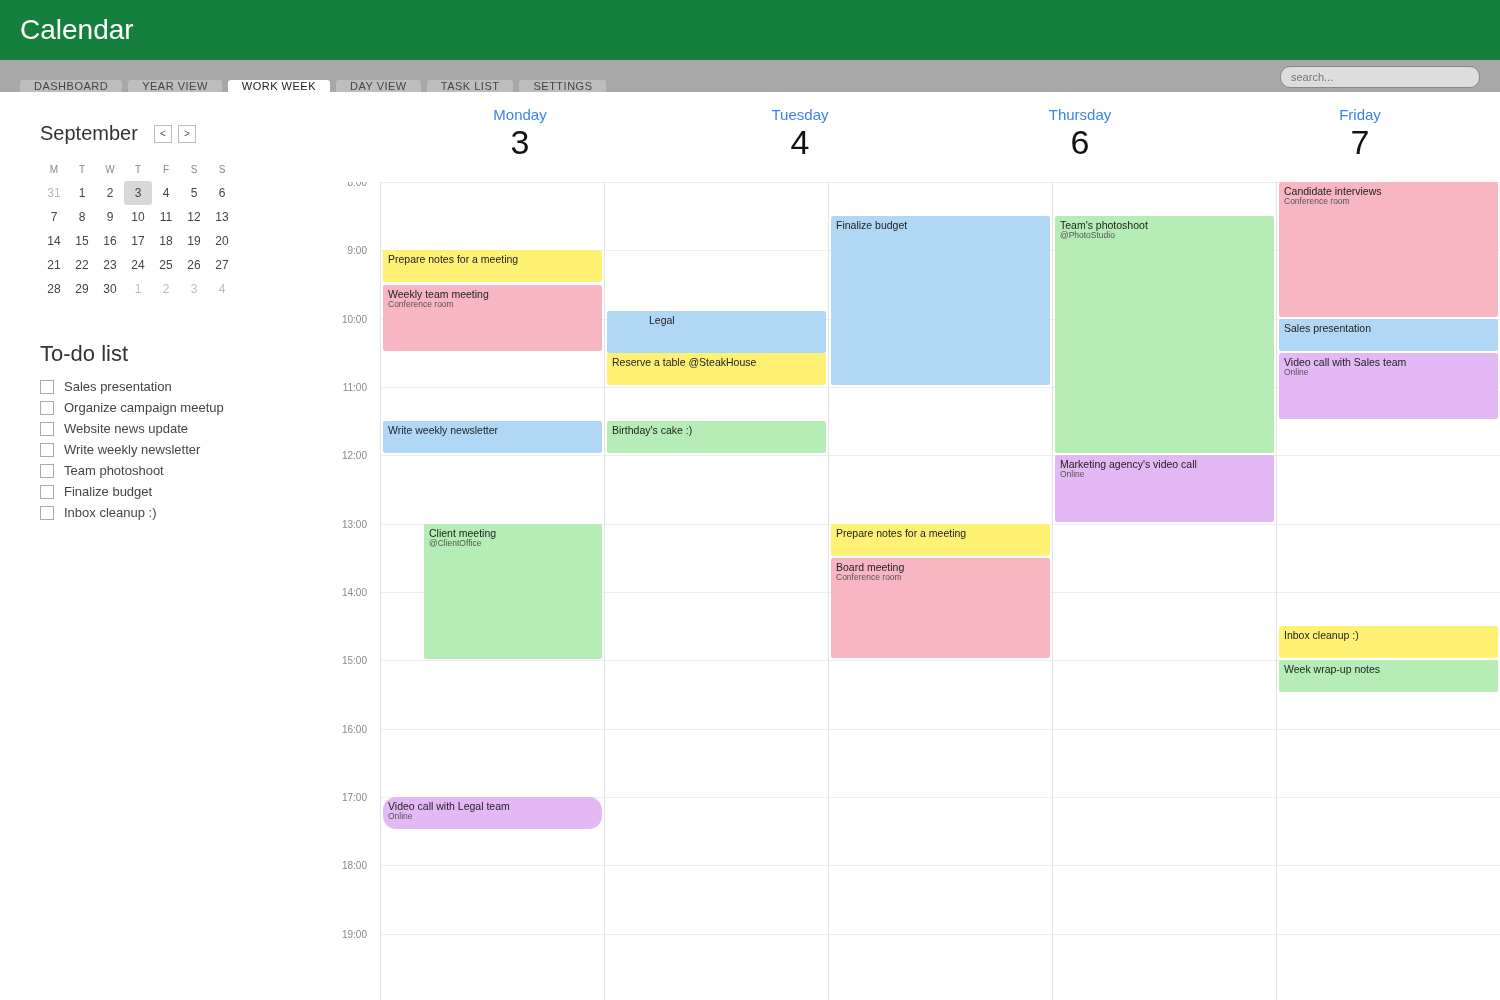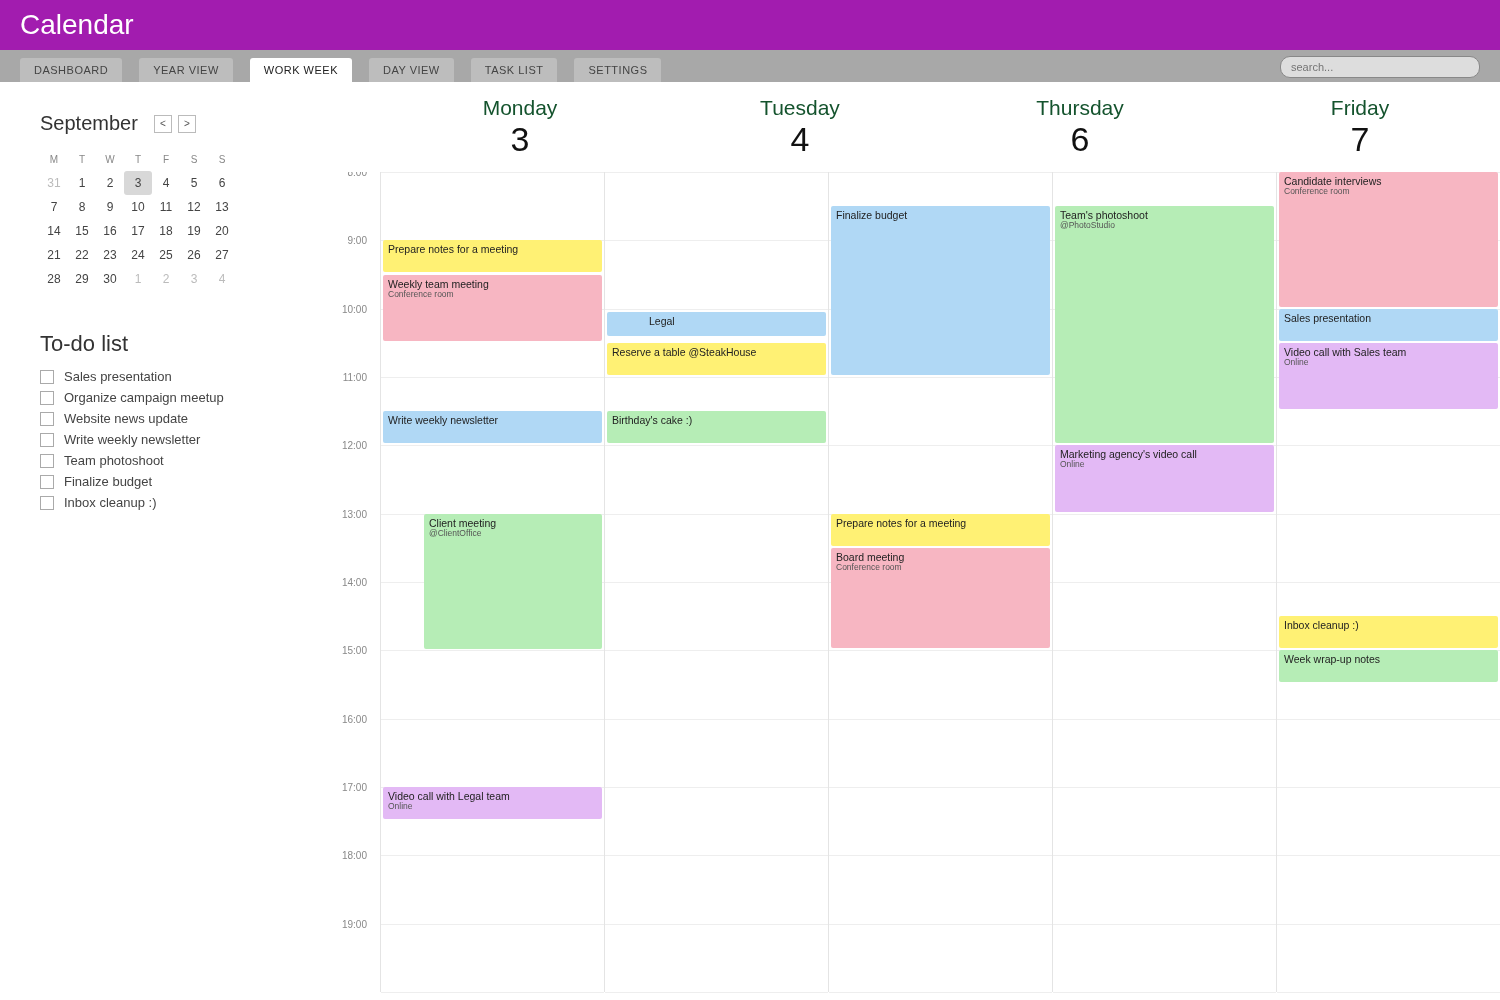--- a/index.html
+++ b/index.html
@@ -1,21 +1,21 @@
 <!DOCTYPE html>
 <html><head>
 <meta charset="utf-8">
 <style>
   * { box-sizing: border-box; margin: 0; padding: 0; }
   body { font-family: "Segoe UI", Arial, sans-serif; background: #f0f0f0; }
   .app { width: 1500px; height: 1000px; background: #fff; display: flex; flex-direction: column; }
-  .titlebar { height: 50px; background: #a21caf; display: flex; align-items: center; padding: 0 20px; }
+  .titlebar { height: 60px; background: #15803d; display: flex; align-items: center; padding: 0 20px; }
   .titlebar h1 { color: #fff; font-weight: 300; font-size: 28px; }
   .tabbar { height: 32px; background: #a8a8a8; display: flex; align-items: flex-end; padding-left: 20px; }
-  .tabbar .tab { padding: 6px 14px; font-size: 11px; color: #444; letter-spacing: 0.5px; cursor: pointer; background: #bdbdbd; border-top-left-radius: 3px; border-top-right-radius: 3px; margin-right: 17px; }
+  .tabbar .tab { padding: 0 14px; font-size: 11px; color: #444; letter-spacing: 0.5px; cursor: pointer; background: #bdbdbd; border-top-left-radius: 3px; border-top-right-radius: 3px; margin-right: 6px; }
   .tabbar .tab.active { background: #fff; color: #222; }
   .tabbar .spacer { flex: 1; }
   .tabbar .search { margin-right: 20px; margin-bottom: 4px; }
   .tabbar .search input { width: 200px; height: 22px; border: 1px solid #888; border-radius: 10px; padding: 0 10px; font-size: 11px; background: #ddd; }
   .content { flex: 1; display: flex; overflow: hidden; }
   
   .sidebar { width: 320px; padding: 30px 30px 30px 40px; display: flex; flex-direction: column; }
   .month-header { display: flex; align-items: center; font-size: 20px; color: #333; margin-bottom: 12px; }
   .month-header .navbtn { width: 18px; height: 18px; border: 1px solid #bbb; margin-left: 6px; display: flex; align-items: center; justify-content: center; font-size: 10px; color: #555; cursor: pointer; }
   .mini-cal { font-size: 12px; color: #444; }
@@ -27,21 +27,21 @@
   .mini-cal td.sel { background: #d8d8d8; border-radius: 3px; }
   .todo { margin-top: 40px; }
   .todo h2 { font-size: 22px; font-weight: 300; color: #333; margin-bottom: 12px; }
   .todo-item { display: flex; align-items: center; font-size: 13px; color: #444; margin: 6px 0; }
   .todo-item .cb { width: 14px; height: 14px; border: 1px solid #aaa; margin-right: 10px; flex-shrink: 0; cursor: pointer; }
   
   .week { flex: 1; display: flex; flex-direction: column; }
   .week-header { display: flex; height: 90px; }
   .time-gutter-h { width: 60px; }
   .day-header { flex: 1; text-align: center; padding-top: 14px; }
-  .day-header .dow { font-size: 21px; color: #14532d; }
+  .day-header .dow { font-size: 15px; color: #3b82f6; }
   .day-header .dom { font-size: 34px; font-weight: 400; color: #111; }
   .week-body { flex: 1; display: flex; position: relative; overflow: hidden; }
   .time-gutter { width: 60px; position: relative; }
   .time-gutter .tlabel { position: absolute; right: 13px; font-size: 10px; color: #888; transform: translateY(-50%); }
   .day-col { flex: 1; position: relative; border-left: 1px solid #e4e4e4; }
   .day-col .slot { position: absolute; left: 0; right: 0; border-top: 1px solid #eee; }
   .event { position: absolute; left: 2px; right: 2px; border-radius: 2px; padding: 3px 5px; font-size: 10px; overflow: hidden; line-height: 1.15; cursor: pointer; }
   .event .title { font-size: 10.5px; color: #222; }
   .event .loc { font-size: 8.5px; color: #555; }
   .ev-pink   { background: #f7b6c2; }
@@ -238,40 +238,40 @@
                 <div class="title">Weekly team meeting</div>
                 <div class="loc">Conference room</div>
               </div>
               <div class="event ev-blue" style="top: 239.167px; height: 32.1667px;">
                 <div class="title">Write weekly newsletter</div>
               </div>
               <div class="event ev-green" style="top: 341.667px; height: 135px; margin-left: 41px;">
                 <div class="title">Client meeting</div>
                 <div class="loc">@ClientOffice</div>
               </div>
-              <div class="event ev-violet" style="top: 615px; height: 32.1667px;">
+              <div class="event ev-violet" style="top: 615px; height: 32.1667px; border-radius: 13px;">
                 <div class="title">Video call with Legal team</div>
                 <div class="loc">Online</div>
               </div>
             </div>
             <div class="day-col">
               <div class="slot" style="top: 0px;"></div>
               <div class="slot" style="top: 68.3333px;"></div>
               <div class="slot" style="top: 136.667px;"></div>
               <div class="slot" style="top: 205px;"></div>
               <div class="slot" style="top: 273.333px;"></div>
               <div class="slot" style="top: 341.667px;"></div>
               <div class="slot" style="top: 410px;"></div>
               <div class="slot" style="top: 478.333px;"></div>
               <div class="slot" style="top: 546.667px;"></div>
               <div class="slot" style="top: 615px;"></div>
               <div class="slot" style="top: 683.333px;"></div>
               <div class="slot" style="top: 751.667px;"></div>
               <div class="slot" style="top: 820px;"></div>
-              <div class="event ev-blue" style="top: 140px; height: 24px; padding-left: 42px;">
+              <div class="event ev-blue" style="top: 129px; height: 42px; padding-left: 42px;">
                 <div class="title">Legal</div>
               </div>
               <div class="event ev-yellow" style="top: 170.833px; height: 32.1667px;">
                 <div class="title">Reserve a table @SteakHouse</div>
               </div>
               <div class="event ev-green" style="top: 239.167px; height: 32.1667px;">
                 <div class="title">Birthday's cake :)</div>
               </div>
             </div>
             <div class="day-col">

